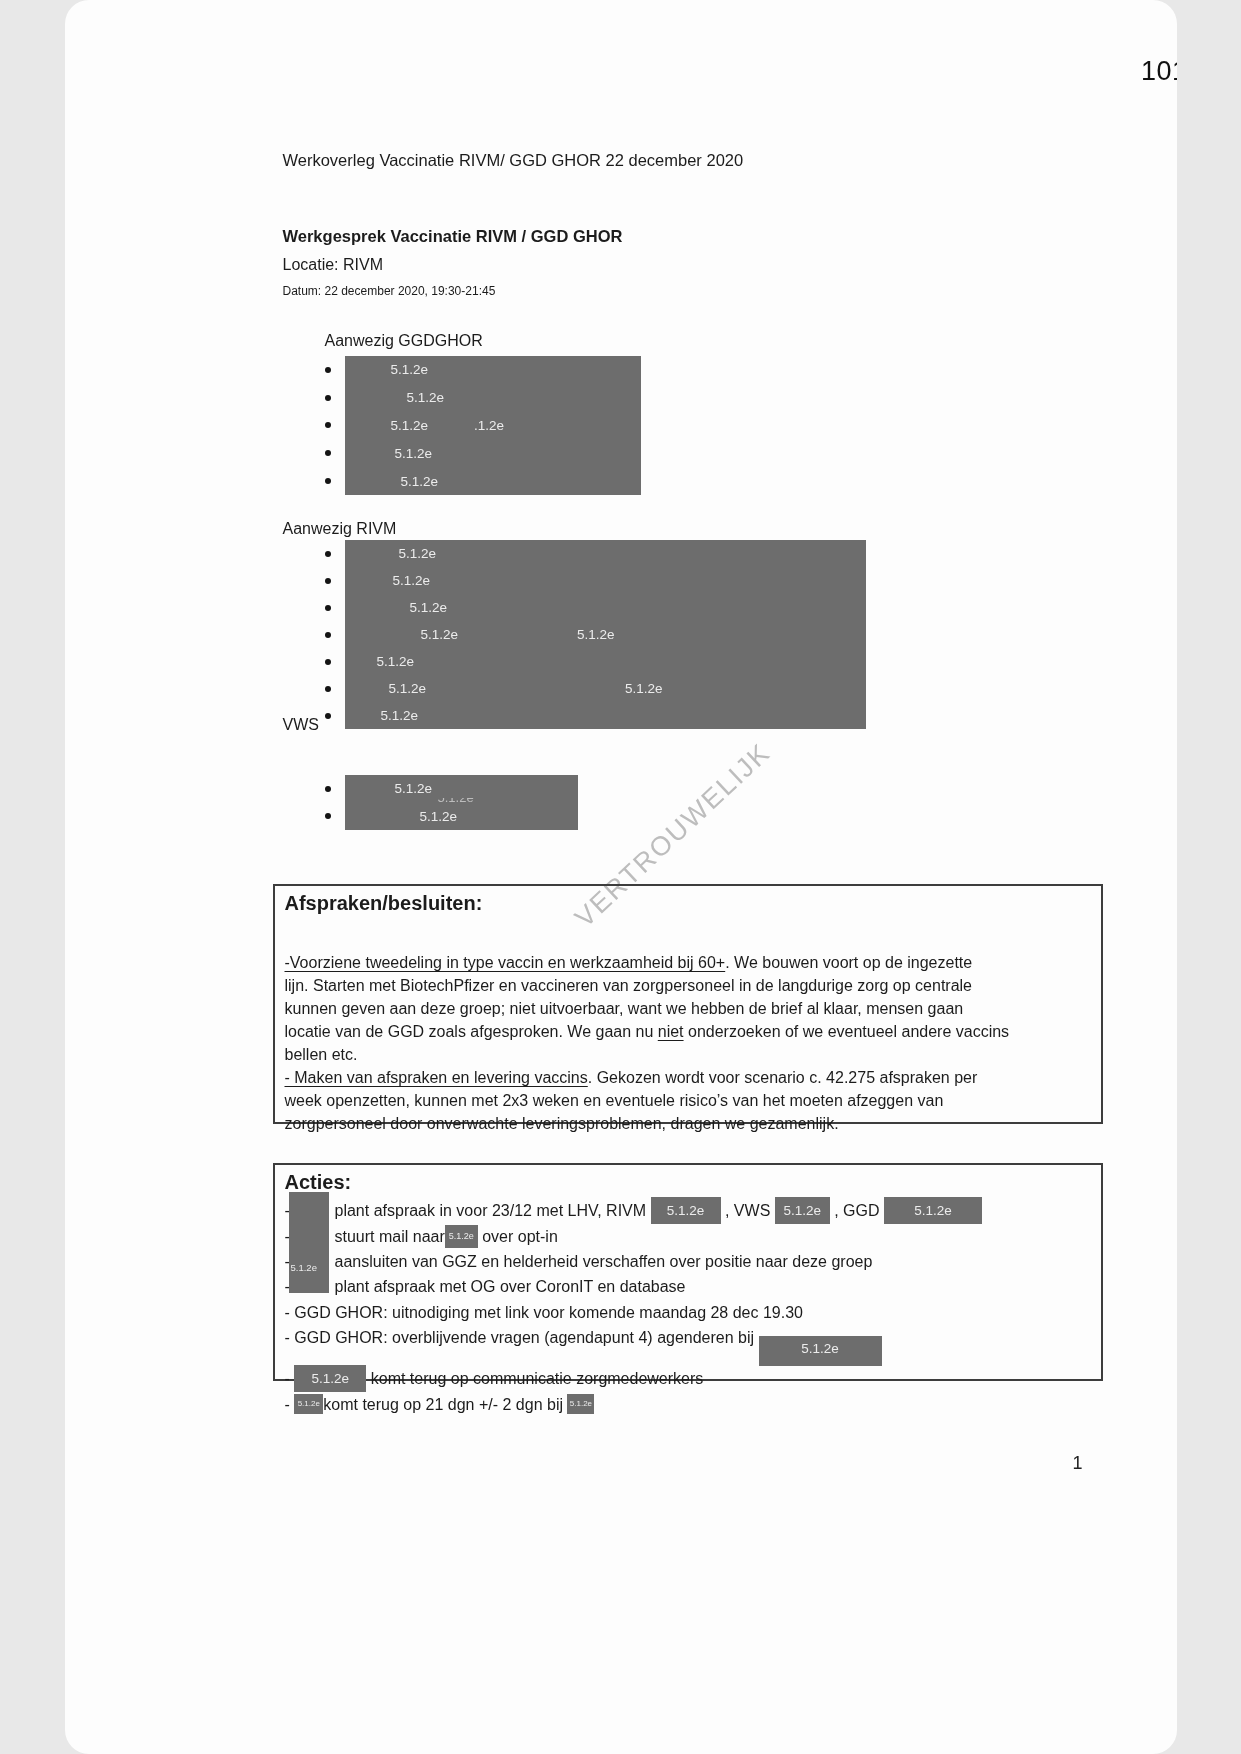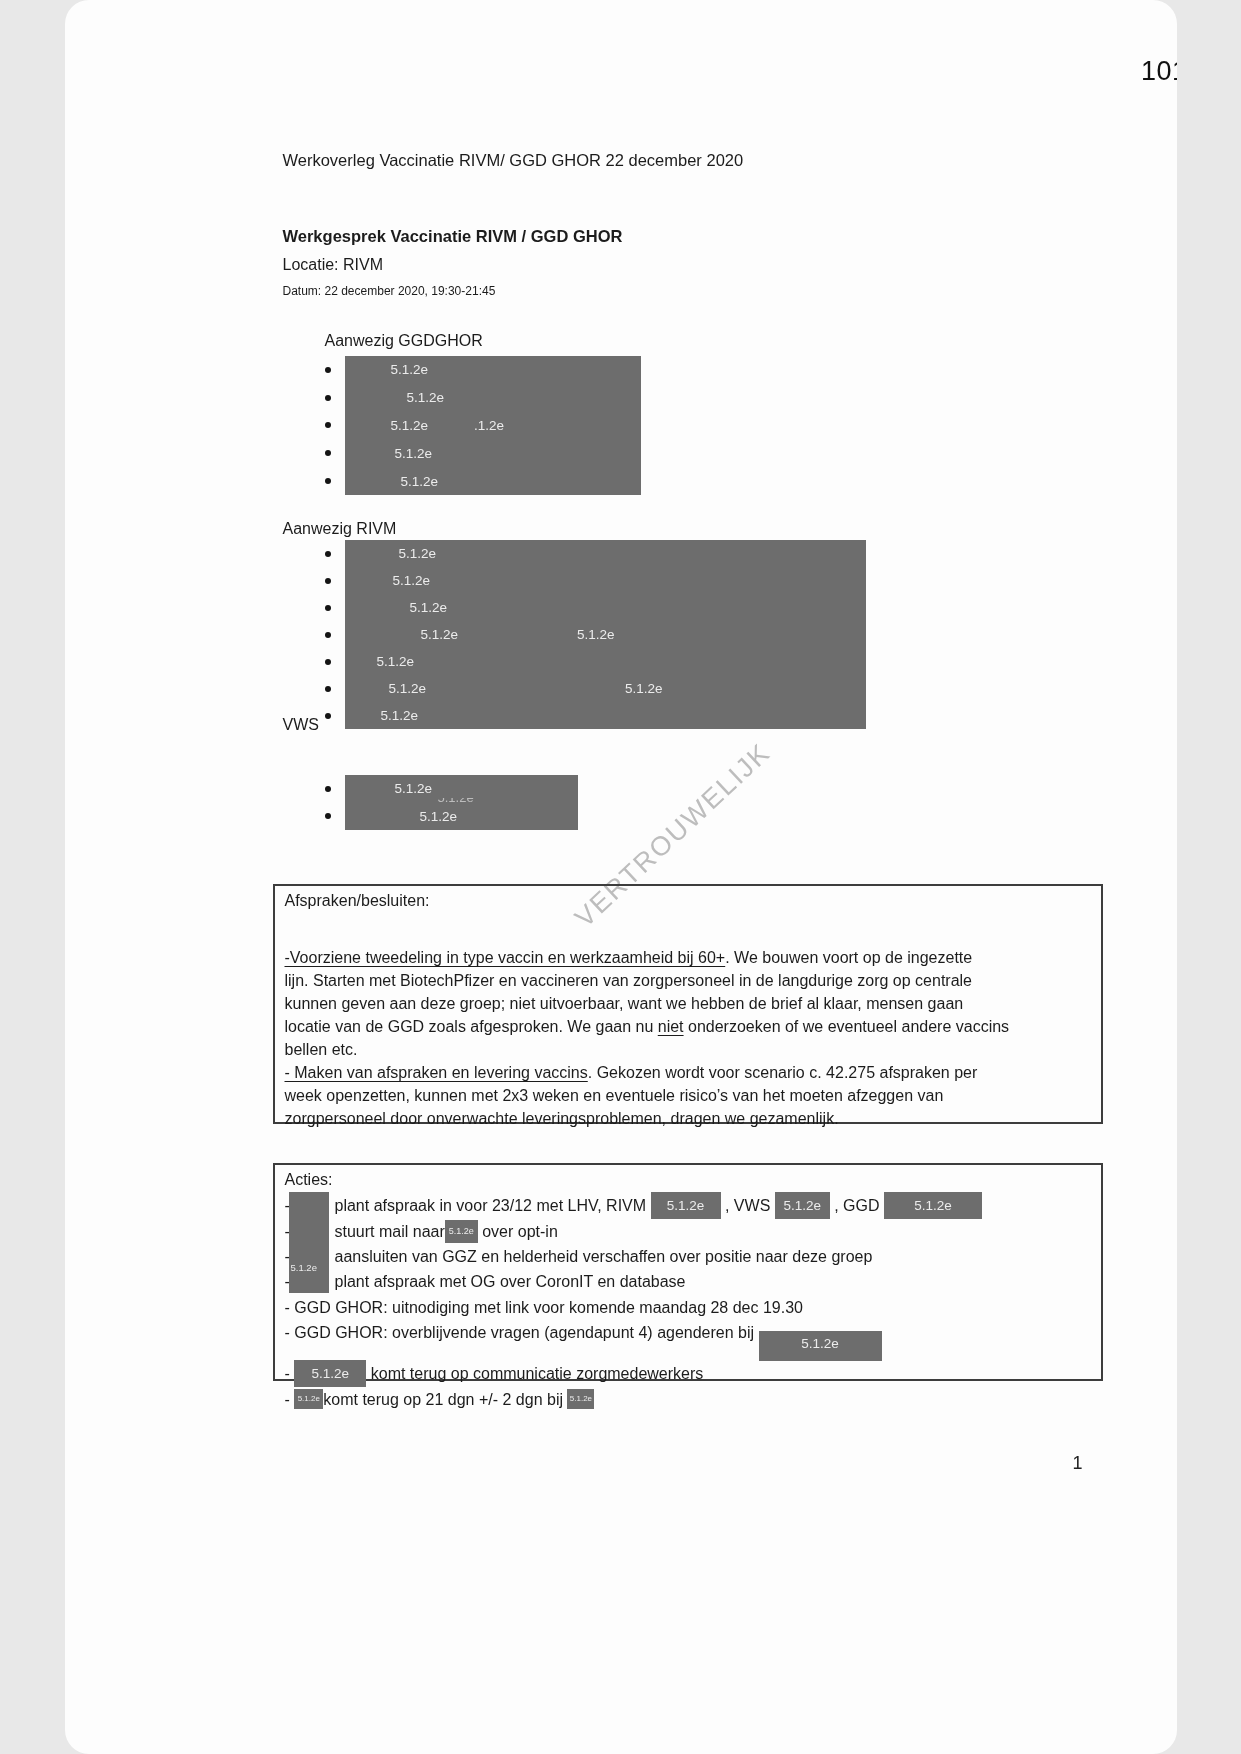--- a/index.html
+++ b/index.html
@@ -28,21 +28,21 @@
   #att-vws .block{width:233px;}
   .att .row{flex:1;display:flex;align-items:center;}
   .rlabel{color:#ececec;font-size:13.5px;white-space:pre;}
   .partial{position:absolute;left:93px;top:23px;height:10px;overflow:hidden;color:#d8d8d8;font-size:13px;opacity:.75;}
   .partial span{display:block;margin-top:-8px;}
   .watermark{left:472px;top:820px;width:272px;text-align:center;transform:rotate(-43deg);
              font-size:27px;letter-spacing:2px;color:#bdbdbd;font-weight:400;}
   .docbox{border:2px solid #3d3d3d;padding:4px 10px;font-size:16px;}
   #box-afspraken{left:208px;top:884px;width:806px;height:228px;}
   #box-acties{left:208px;top:1163px;width:806px;height:206px;}
-  .bh{font-weight:normal;font-size:16px;}
+  .bh{font-weight:bold;font-size:20px;}
   #box-afspraken .bh{margin:2px 0 36px 0;}
   #box-acties .bh{margin:2px 0 4px 0;}
   .aline{line-height:23px;white-space:nowrap;}
   .aline .u{text-decoration:underline;text-underline-offset:3px;}
   .actline{line-height:25.3px;white-space:nowrap;}
   .dash{display:inline-block;width:50px;}
   .red{display:inline-block;background:#6d6d6d;color:#ececec;text-align:center;vertical-align:middle;
        font-size:13.5px;height:27px;line-height:27px;margin-top:-3px;}
   .red.sm{height:23px;line-height:23px;font-size:9px;}
   .red.xs{height:20px;line-height:20px;font-size:8px;}

